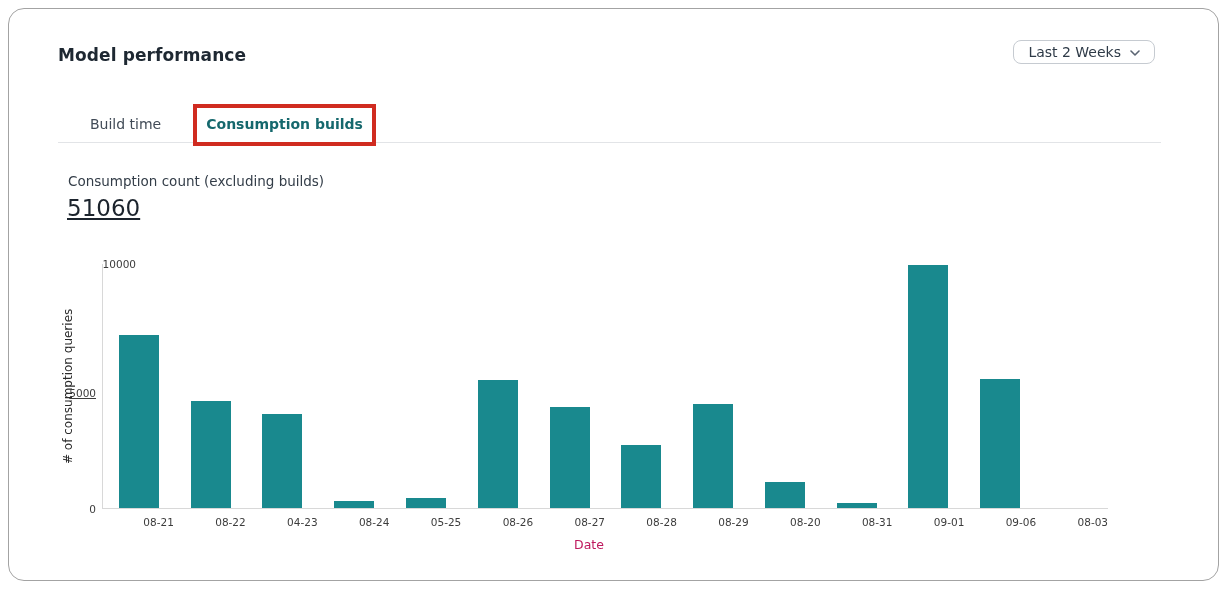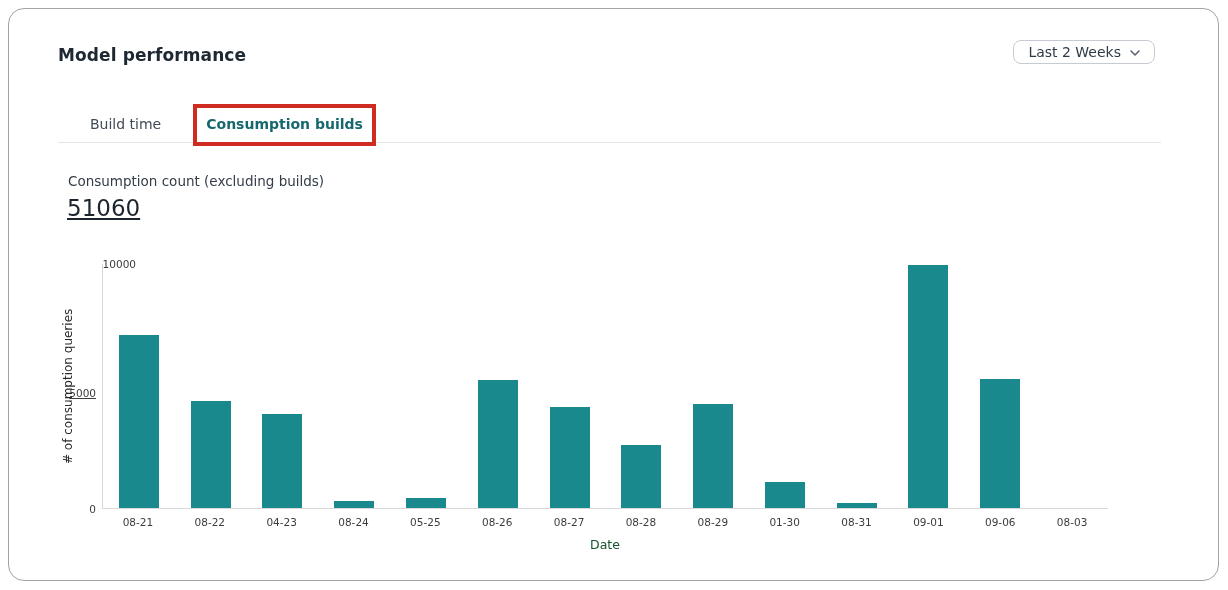--- a/index.html
+++ b/index.html
@@ -122,31 +122,31 @@
   }
   .bar { width: 40px; }
   .x-tick-labels {
     position: absolute;
     left: 44px; top: 257px;
     width: 1006px;
     display: flex;
   }
   .x-tick {
     flex: 1;
-    text-align: center;
+    text-align: right;
     font-size: 10.5px;
     color: #3c3c3c;
   }
   .x-axis-title {
     position: absolute;
-    left: 16px; top: 278px;
+    left: 0; top: 278px;
     width: 100%;
     text-align: center;
     font-size: 12.5px;
-    color: #14532d;
+    color: #be185d;
   }
 </style>
 </head>
 <body>
 
 <div class="card">
 
   <div class="page-title">Model performance</div>
 
   <div class="range-dropdown">
@@ -223,21 +223,21 @@
     <div class="x-tick-labels">
         <div class="x-tick">08-21</div>
         <div class="x-tick">08-22</div>
         <div class="x-tick">04-23</div>
         <div class="x-tick">08-24</div>
         <div class="x-tick">05-25</div>
         <div class="x-tick">08-26</div>
         <div class="x-tick">08-27</div>
         <div class="x-tick">08-28</div>
         <div class="x-tick">08-29</div>
-        <div class="x-tick">01-30</div>
+        <div class="x-tick">08-20</div>
         <div class="x-tick">08-31</div>
         <div class="x-tick">09-01</div>
         <div class="x-tick">09-06</div>
         <div class="x-tick">08-03</div>
       </div>
     <div class="x-axis-title">Date</div>
   </div>
 
 </div>
 

